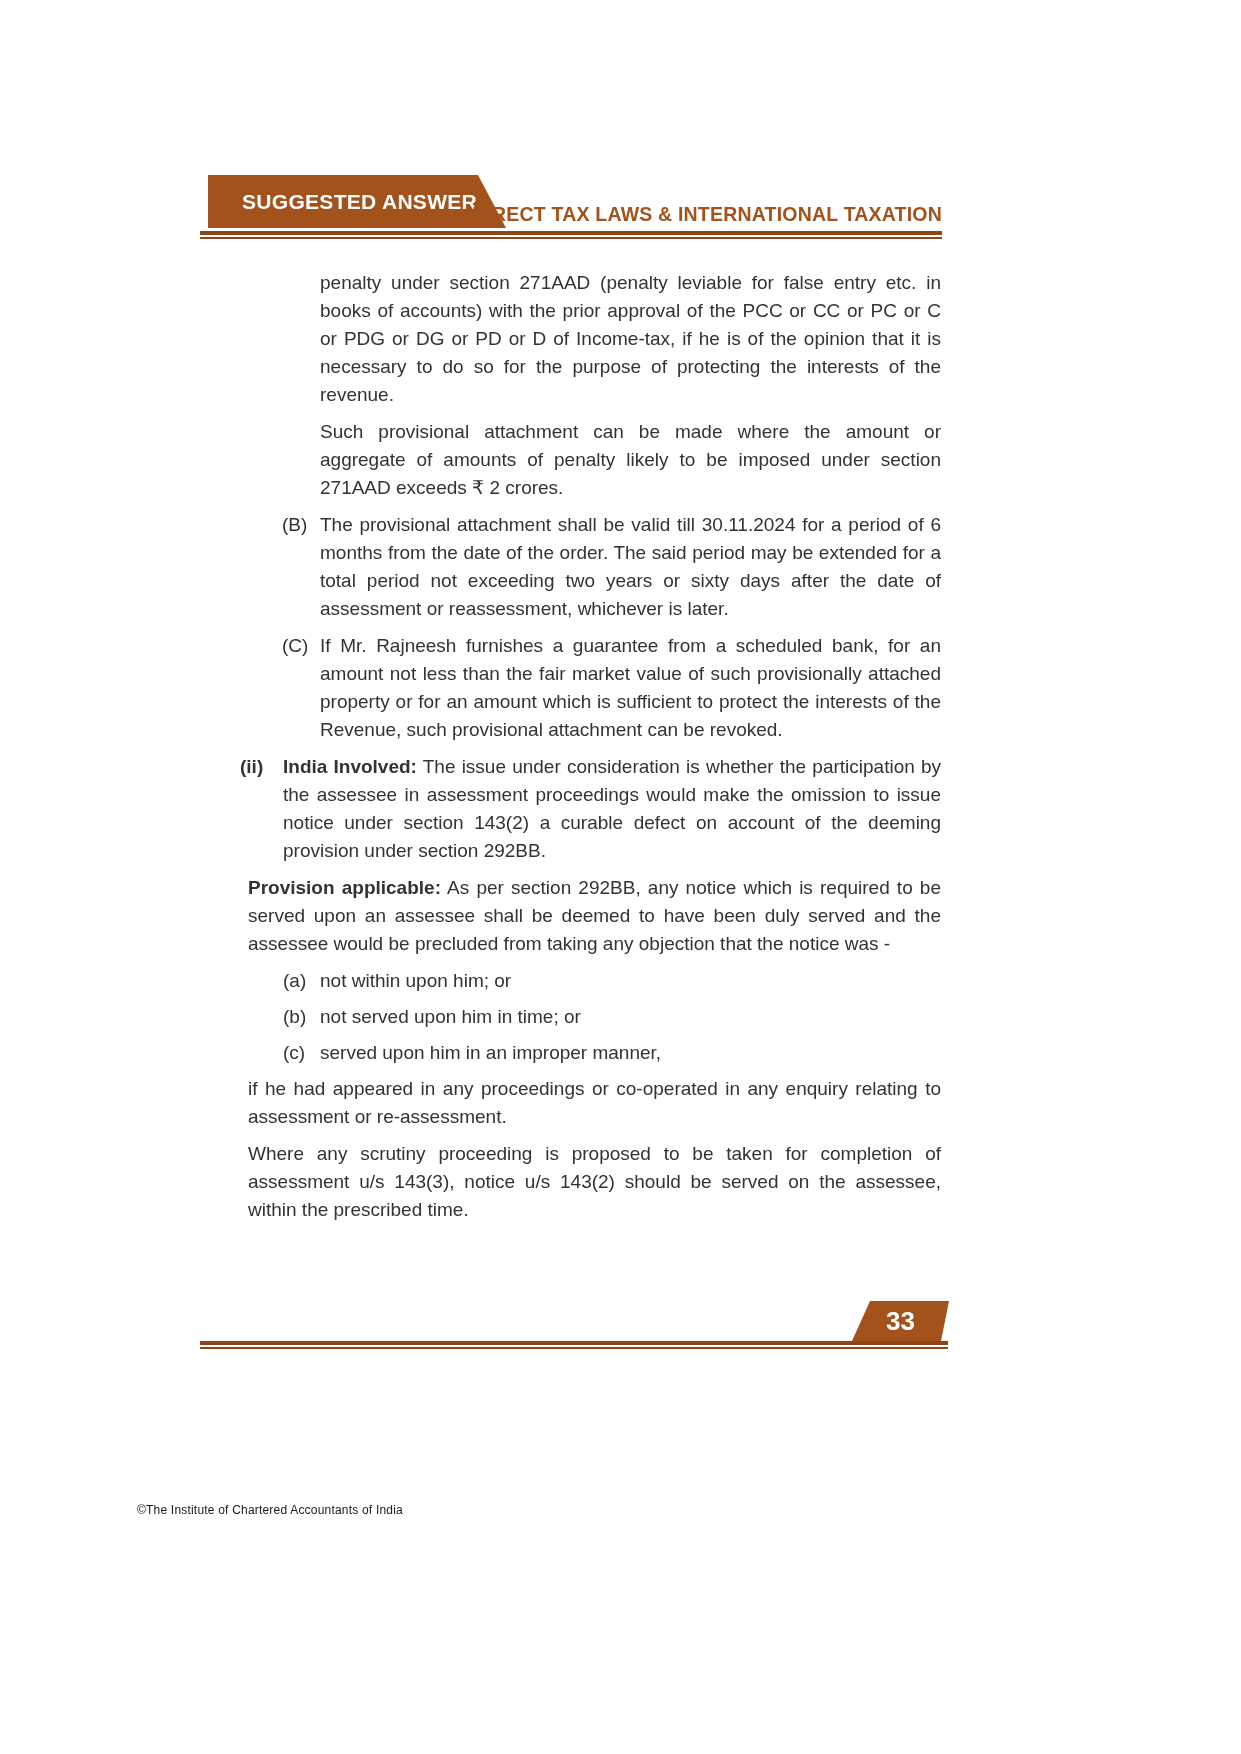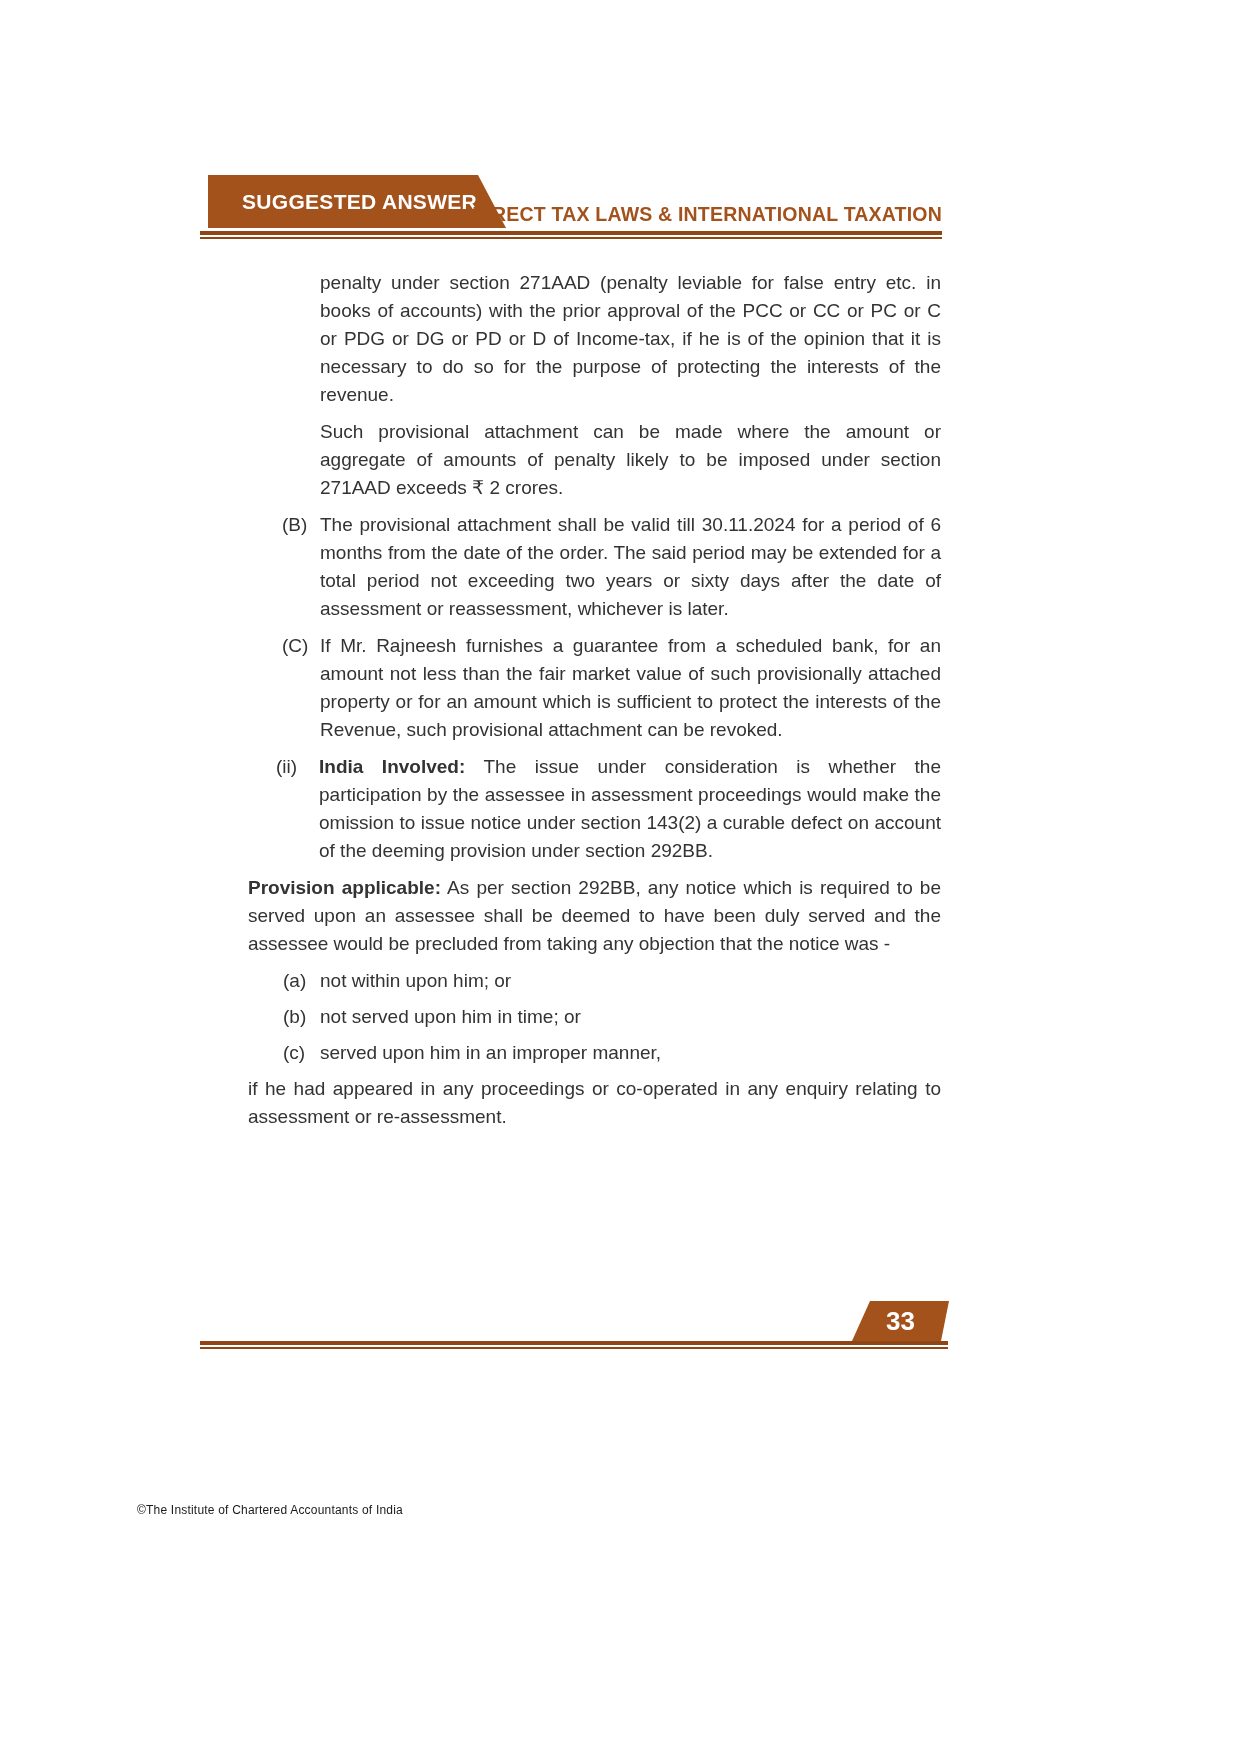--- a/index.html
+++ b/index.html
@@ -80,21 +80,21 @@
   .indent-1   { margin-left: 48px; }
 
   .li { display: flex; margin-bottom: 9px; }
   .li .label { flex: 0 0 auto; }
   .li .li-text { flex: 1 1 auto; text-align: justify; }
 
   .li-letter { margin-left: 82px; }
   .li-letter .label { width: 38px; }
 
   .li-roman { margin-left: 40px; }
-  .li-roman .label { width: 43px; font-weight: normal; margin-left: 36px; }
+  .li-roman .label { width: 43px; font-weight: bold; }
 
   .li-sub { margin-left: 83px; margin-bottom: 8px; }
   .li-sub .label { width: 37px; }
 
   .bold { font-weight: bold; }
 
   
   .page-badge {
     position: absolute;
     left: 852px;
@@ -178,20 +178,21 @@
       <p class="li-text">not served upon him in time; or</p>
     </div>
 
     <div class="li li-sub">
       <span class="label">(c)</span>
       <p class="li-text">served upon him in an improper manner,</p>
     </div>
 
     <p class="para indent-1">if he had appeared in any proceedings or co-operated in any enquiry relating to assessment or re-assessment.</p>
 
+    <p class="para indent-1">Where any scrutiny proceeding is proposed to be taken for completion of assessment u/s 143(3), notice u/s 143(2) should be served on the assessee, within the prescribed time.</p>
 
   </main>
 
   <div class="page-badge">
     <span>33</span>
   </div>
 
   <div class="bottom-rules">
     <div class="rule-thick"></div>
     <div class="rule-thin"></div>

